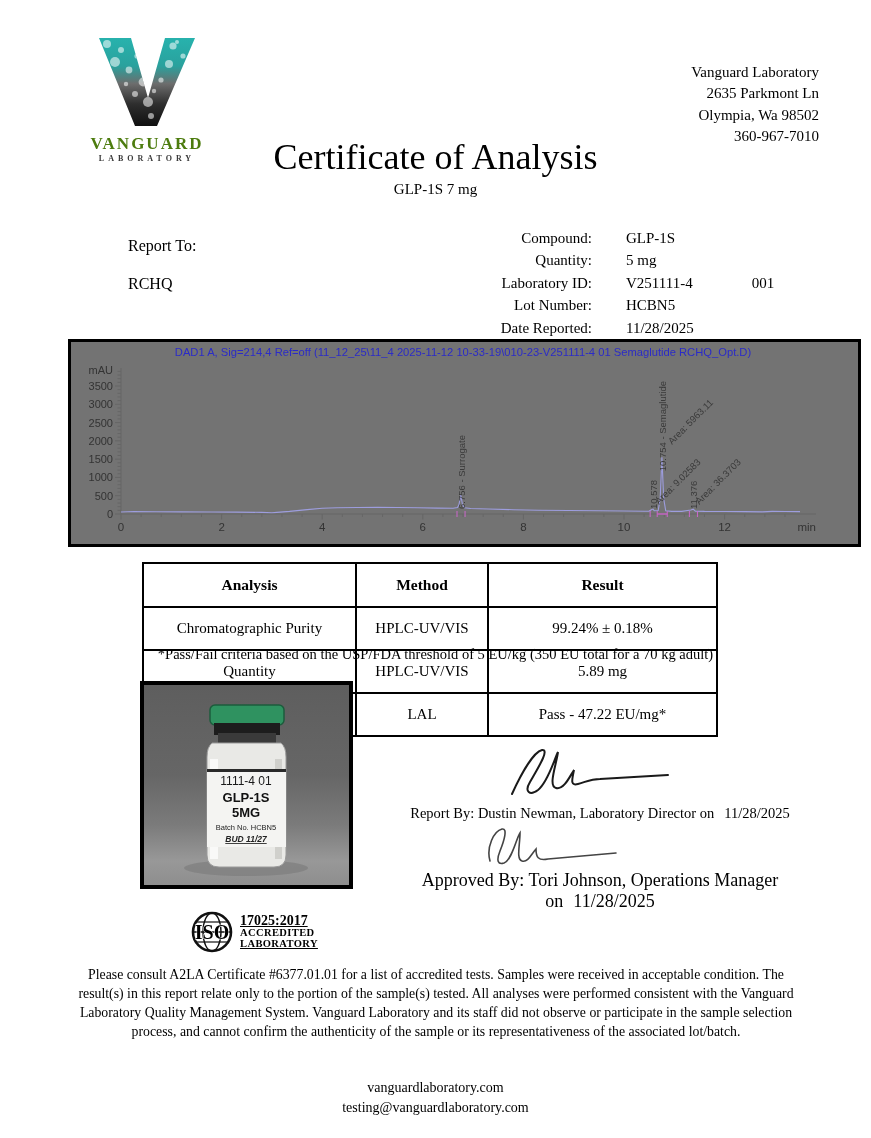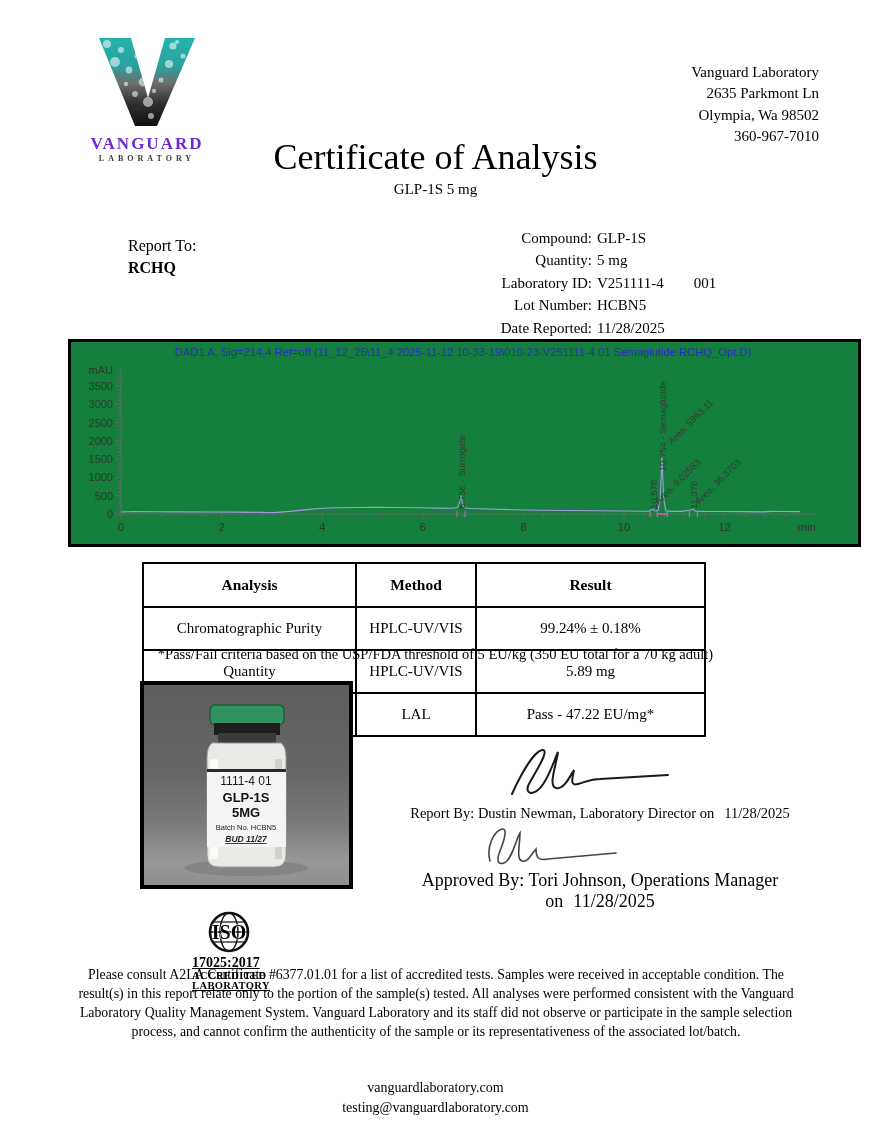--- a/index.html
+++ b/index.html
@@ -2,60 +2,60 @@
 <html><head>
 <meta charset="utf-8">
 <style>
   * { margin:0; padding:0; box-sizing:border-box; }
   html,body { background:#fff; }
   body { font-family:"Liberation Serif", serif; color:#000; }
   .page { position:relative; width:871px; height:1138px; background:#fff; overflow:hidden; }
 
   
   .logo-block { position:absolute; left:82px; top:36px; width:130px; text-align:center; }
-  .logo-brand { font-family:"Liberation Serif", serif; font-weight:bold; font-size:17px; letter-spacing:2px; color:#6d28d9; margin-top:2px; }
+  .logo-brand { font-family:"Liberation Serif", serif; font-weight:bold; font-size:17px; letter-spacing:2px; color:#4d7c0f; margin-top:2px; }
   .logo-sub { font-size:8px; letter-spacing:4px; color:#3a3a3a; font-weight:bold; }
   .address { position:absolute; top:46px; right:52px; text-align:right; font-size:15px; line-height:1.42;margin-top:16px; }
 
   
   .doc-title { position:absolute; top:136px; left:0; width:100%; text-align:center; font-size:36px; }
   .doc-subtitle { position:absolute; top:181px; left:0; width:100%; text-align:center; font-size:15px; }
 
   
   .report-to { position:absolute; left:128px; top:235px; font-size:16px; line-height:22px; }
-  .report-to .bold { font-weight:bold; }
+  .report-to .bold { font-weight:normal;margin-top:16px; }
   .info-fields { position:absolute; left:420px; top:227px; font-size:15px; }
-  .info-row { display:flex; line-height:22.4px; }
+  .info-row { display:flex; line-height:22.4px;gap:29px; }
   .info-label { width:172px; text-align:right; }
   .info-value { margin-left:5px; }
   .info-extra { margin-left:30px; }
 
   
-  .chroma-box { position:absolute; left:68px; top:339px; width:793px; height:208px; border:3px solid #000; background:#15803d; }
+  .chroma-box { position:absolute; left:68px; top:339px; width:793px; height:208px; border:3px solid #000; background:#737373; }
 
   
   .results { position:absolute; left:142px; top:562px; border-collapse:collapse; font-size:15px; }
   .results th, .results td { border:2px solid #000; text-align:center; padding:12px 4px; height:19px; }
   .results th { font-weight:bold; font-size:15.5px; }
-  .col-analysis { width:213px; } .col-method { width:120px; } .col-result { width:229px; }
+  .col-analysis { width:213px; } .col-method { width:132px; } .col-result { width:229px; }
   .footnote { position:absolute; left:70px; top:646px; width:731px; text-align:center; font-size:14.5px; }
 
   
   .vial-photo { position:absolute; left:140px; top:681px; width:213px; height:208px; border:4px solid #000;
     background:linear-gradient(180deg,#5e5e5e 0%,#666 45%,#7b7b7b 70%,#989898 88%,#8e8e8e 100%); }
 
   
   .sig1-svg { position:absolute; left:500px; top:742px; }
   .sig-line1 { position:absolute; left:380px; top:805px; width:440px; text-align:center; font-size:14.5px; }
   .sig2-svg { position:absolute; left:468px; top:823px; }
   .sig-line2 { position:absolute; left:380px; top:870px; width:440px; text-align:center; font-size:18px; }
   .sig-date { margin-left:10px; }
 
   
-  .iso-block { position:absolute; left:188px; top:908px; display:flex; align-items:center;flex-direction:column; }
+  .iso-block { position:absolute; left:188px; top:908px; display:flex; align-items:center; }
   .iso-text { margin-left:4px; line-height:1.04; }
   .iso-l1 { font-weight:bold; font-size:14px; text-decoration:underline; }
   .iso-l2 { font-weight:bold; font-size:10.5px; letter-spacing:0.4px; }
   .iso-l3 { font-weight:bold; font-size:10.5px; letter-spacing:0.4px; text-decoration:underline; }
 
   
   .disclaimer { position:absolute; left:74px; top:966px; width:724px; text-align:center; font-size:13.8px; line-height:1.37; }
   .footer { position:absolute; left:0; top:1078px; width:100%; text-align:center; font-size:14px; line-height:1.4; }
 </style>
 </head>
@@ -104,21 +104,21 @@
   </div>
 
   <div class="address">
     <div>Vanguard Laboratory</div>
     <div>2635 Parkmont Ln</div>
     <div>Olympia, Wa 98502</div>
     <div>360-967-7010</div>
   </div>
 
   <div class="doc-title">Certificate of Analysis</div>
-  <div class="doc-subtitle">GLP-1S 5 mg</div>
+  <div class="doc-subtitle">GLP-1S 7 mg</div>
 
   <div class="report-to">
     <div>Report To:</div>
     <div class="bold">RCHQ</div>
   </div>
 
   <div class="info-fields">
     <div class="info-row">
       <span class="info-label">Compound:</span>
       <span class="info-value">GLP-1S</span>

